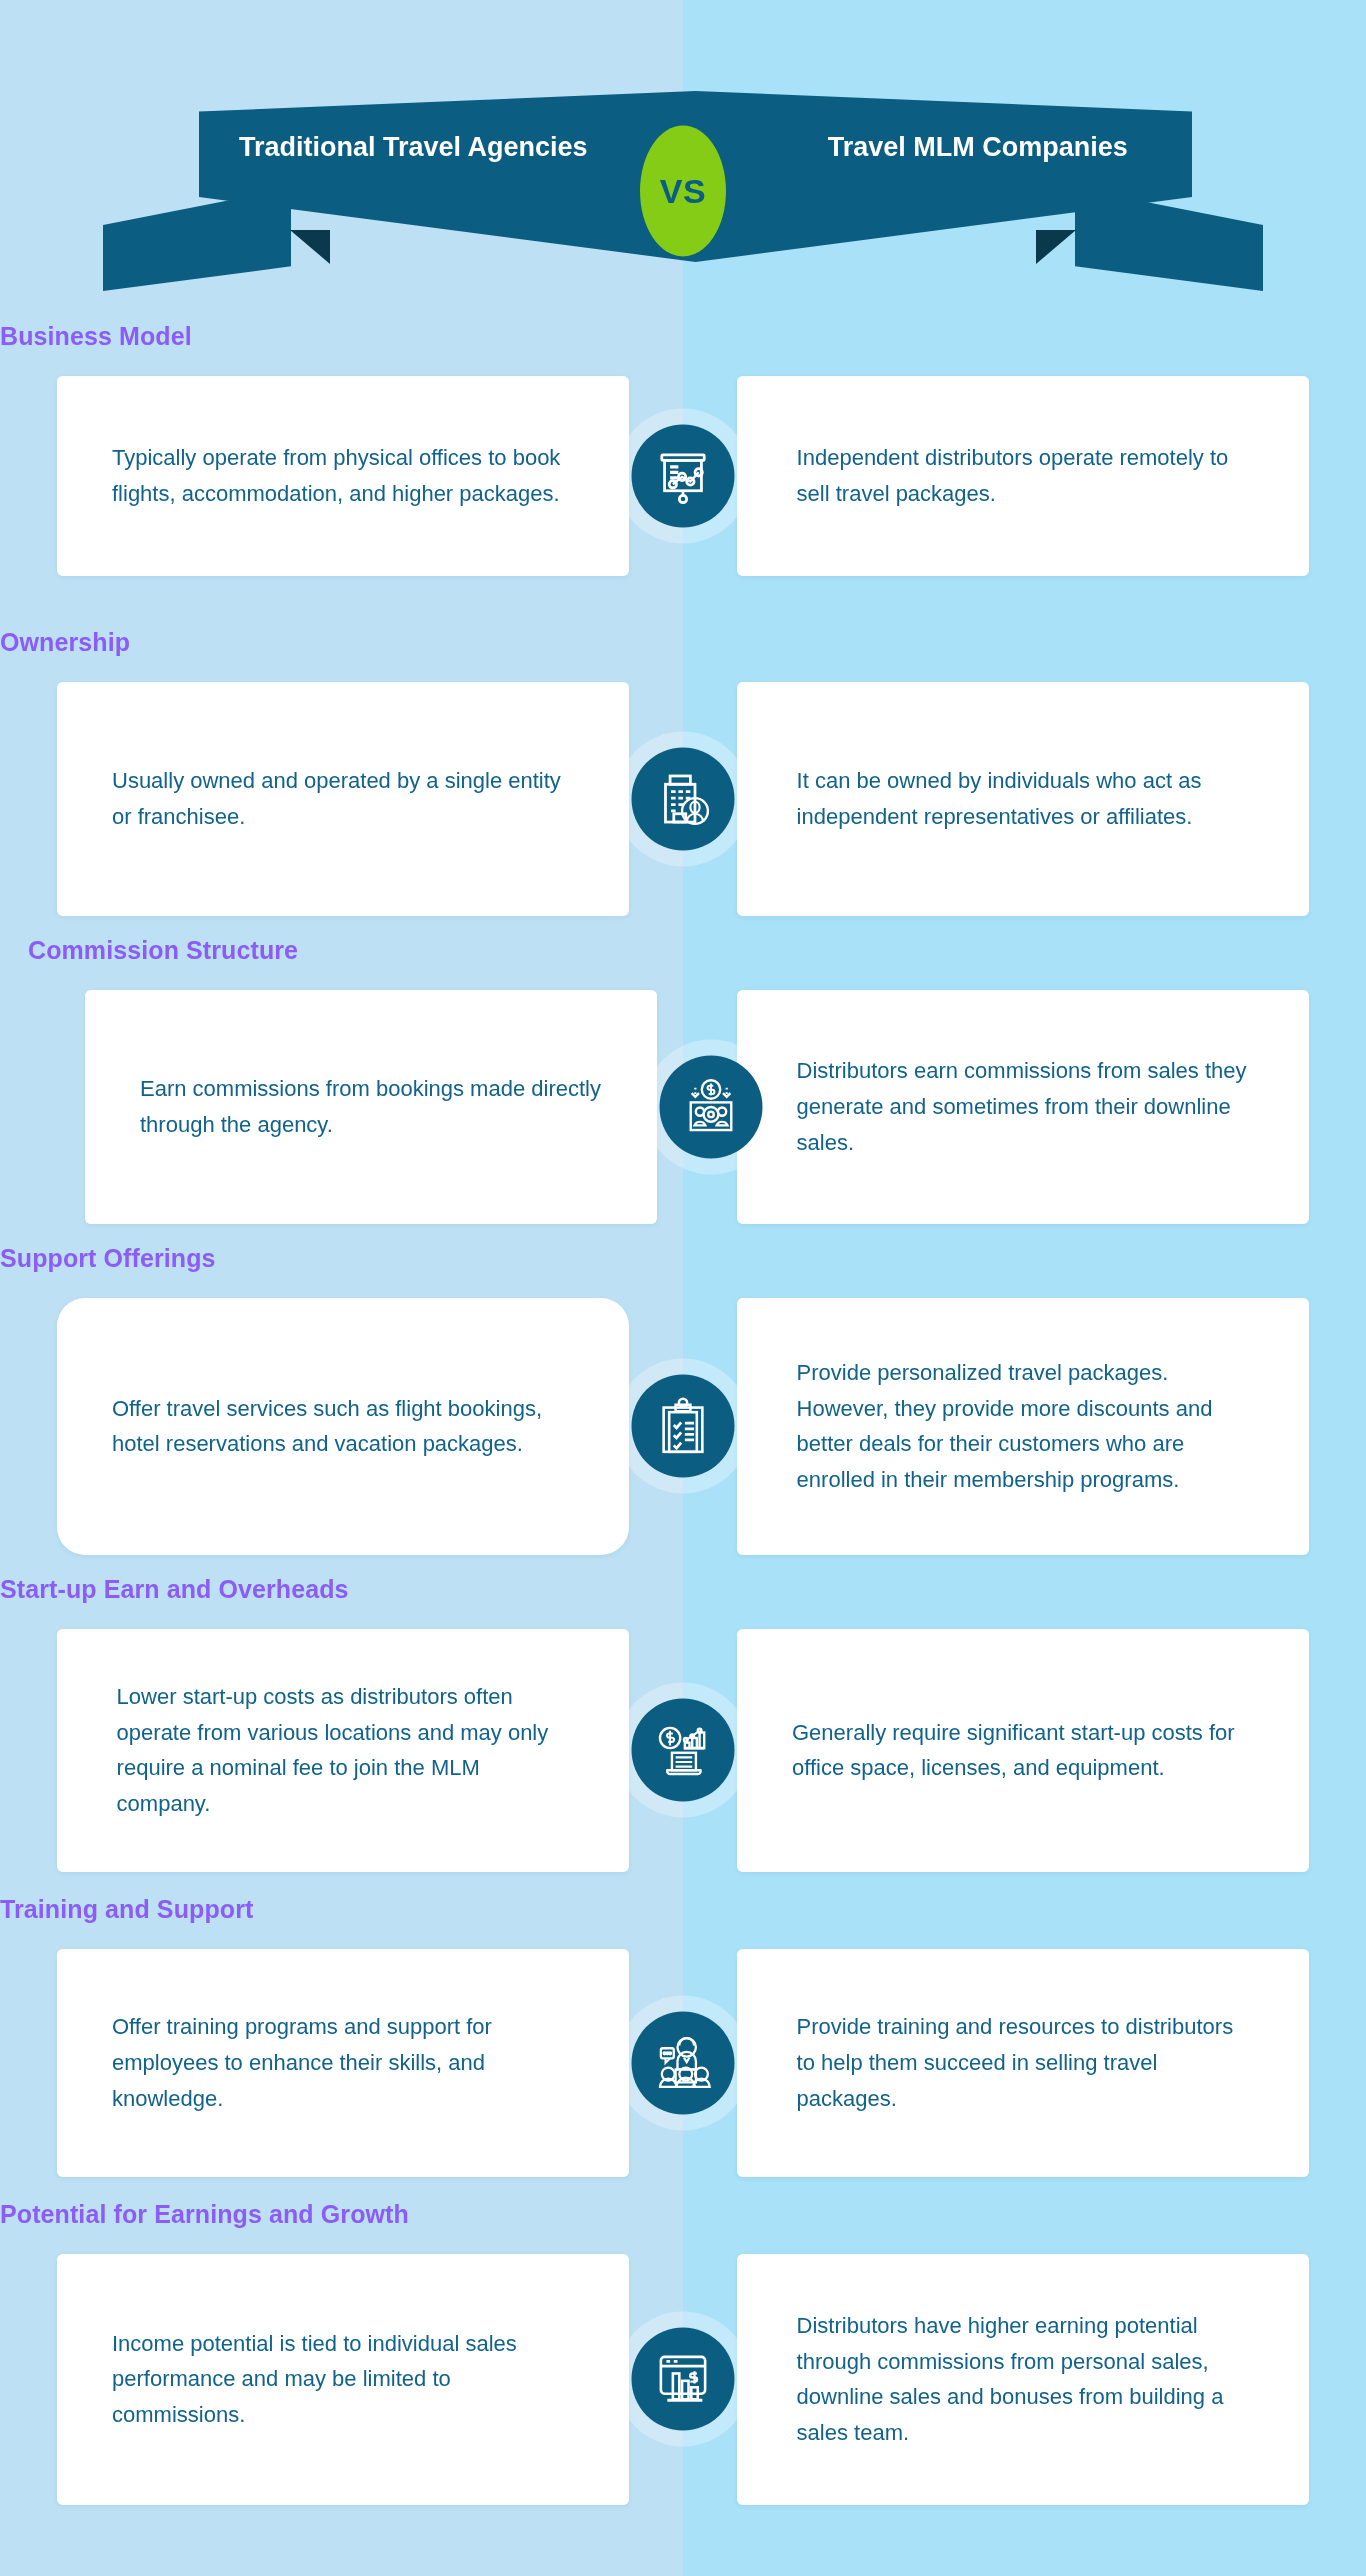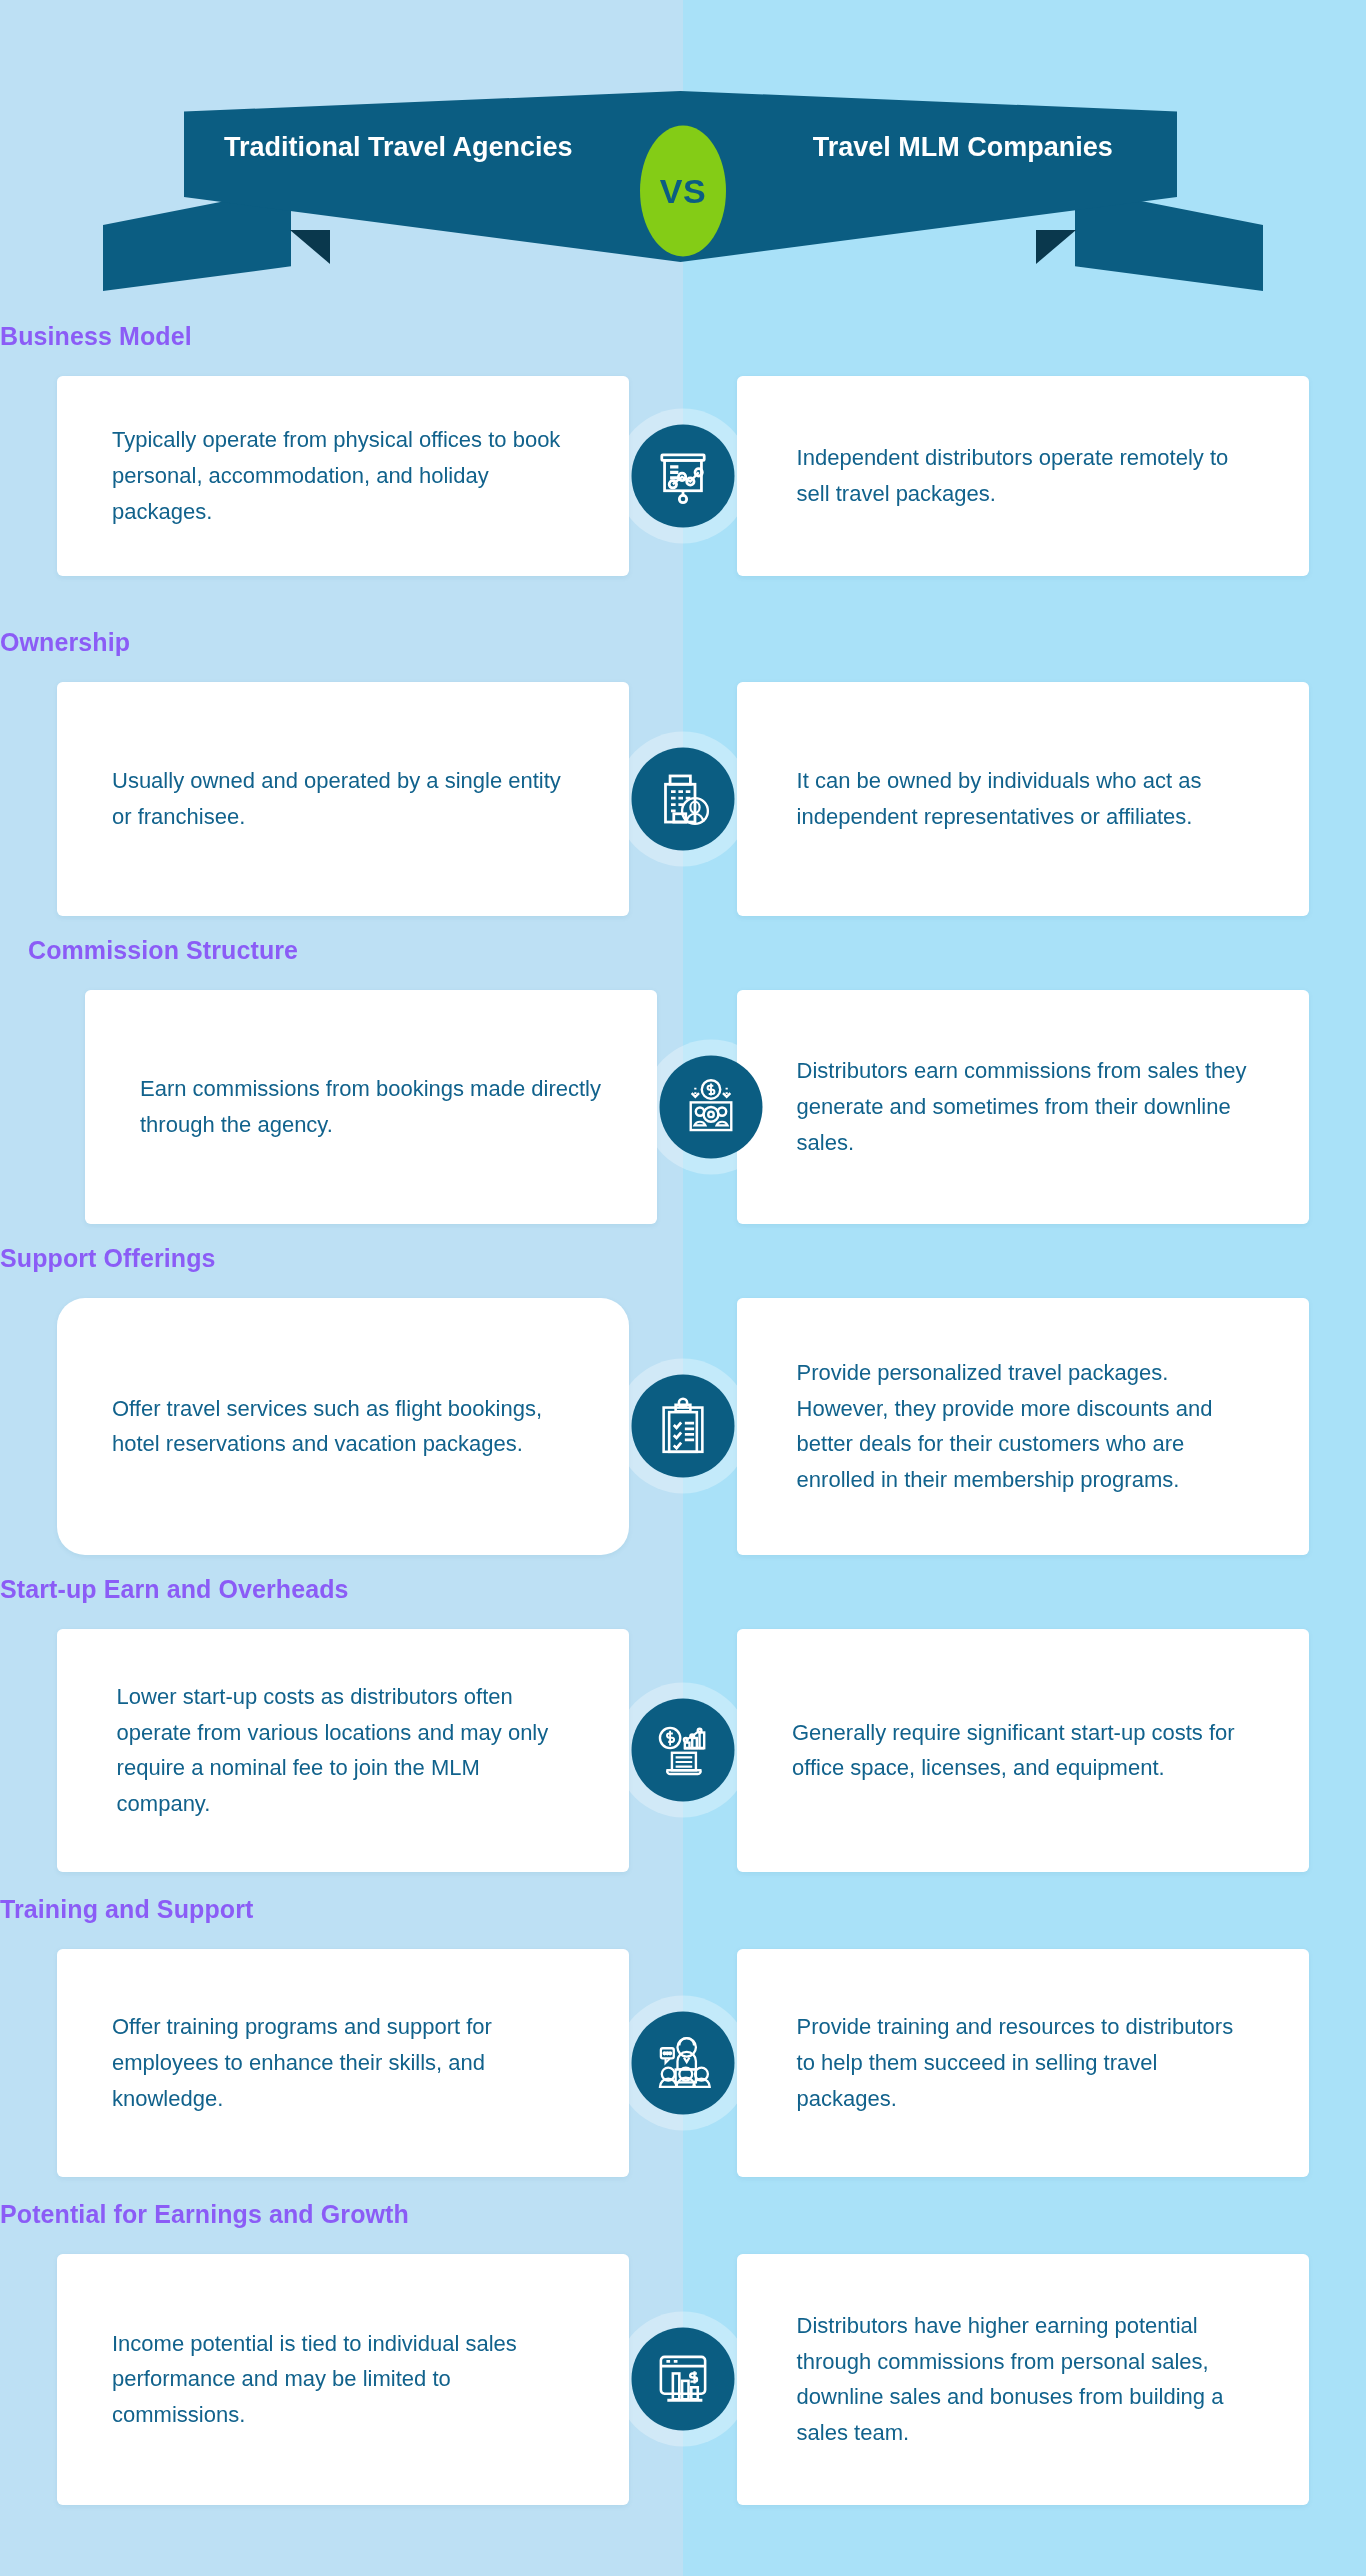--- a/index.html
+++ b/index.html
@@ -30,21 +30,21 @@
     background:#0b5d82;
   }
   .ribbon-tail.left  { left:103px;  clip-path:polygon(0 100%, 0 36%, 100% 0, 100% 76%); }
   .ribbon-tail.right { right:103px; clip-path:polygon(100% 100%, 100% 36%, 0 0, 0 76%); }
   .ribbon-notch {
     position:absolute; top:139px; width:40px; height:34px; background:#0a384d;
   }
   .ribbon-notch.left  { left:290px; clip-path:polygon(0 0, 100% 0, 100% 100%); }
   .ribbon-notch.right { right:290px; clip-path:polygon(100% 0, 0 0, 0 100%); }
   .ribbon-main {
-    position:absolute; left:184px; top:0; width:993px; height:171px;
+    position:absolute; left:199px; top:0; width:993px; height:171px;
     background:#0b5d82;
     border-radius:0 0 50% 50% / 0 0 38% 38%;
     clip-path: polygon(0 12%, 50% 0, 100% 12%, 100% 62%, 50% 100%, 0 62%);
     display:flex; align-items:flex-start; justify-content:space-between;
   }
   .ribbon-title {
     flex:1; color:#ffffff; font-size:27px; font-weight:700;
     line-height:1.32; text-align:center; padding-top:39px;
   }
   .ribbon-title.left  { padding-right:68px; }
@@ -107,21 +107,21 @@
       <div class="ribbon-title left">Traditional Travel Agencies</div>
       <div class="ribbon-title right">Travel MLM Companies</div>
     </div>
     <div class="vs-badge">VS</div>
   </div>
 
   <div class="row" style="top:322px;">
     <div class="section-title">Business Model</div>
     <div class="cards">
       <div class="card left" style="min-height:200px;">
-        <p>Typically operate from physical offices to book personal, accommodation, and holiday packages.</p>
+        <p>Typically operate from physical offices to book flights, accommodation, and higher packages.</p>
       </div>
       <div class="card right" style="min-height:200px;">
         <p>Independent distributors operate remotely to sell travel packages.</p>
       </div>
       <div class="medallion">
         <svg viewBox="0 0 64 64" fill="none" stroke-width="3">
           <rect x="9" y="9" width="46" height="6" rx="1"></rect>
           <rect x="12" y="15" width="40" height="33"></rect>
           <line x1="18" y1="22" x2="27" y2="22" stroke-width="3.5"></line>
           <line x1="18" y1="28" x2="27" y2="28" stroke-width="3.5"></line>

